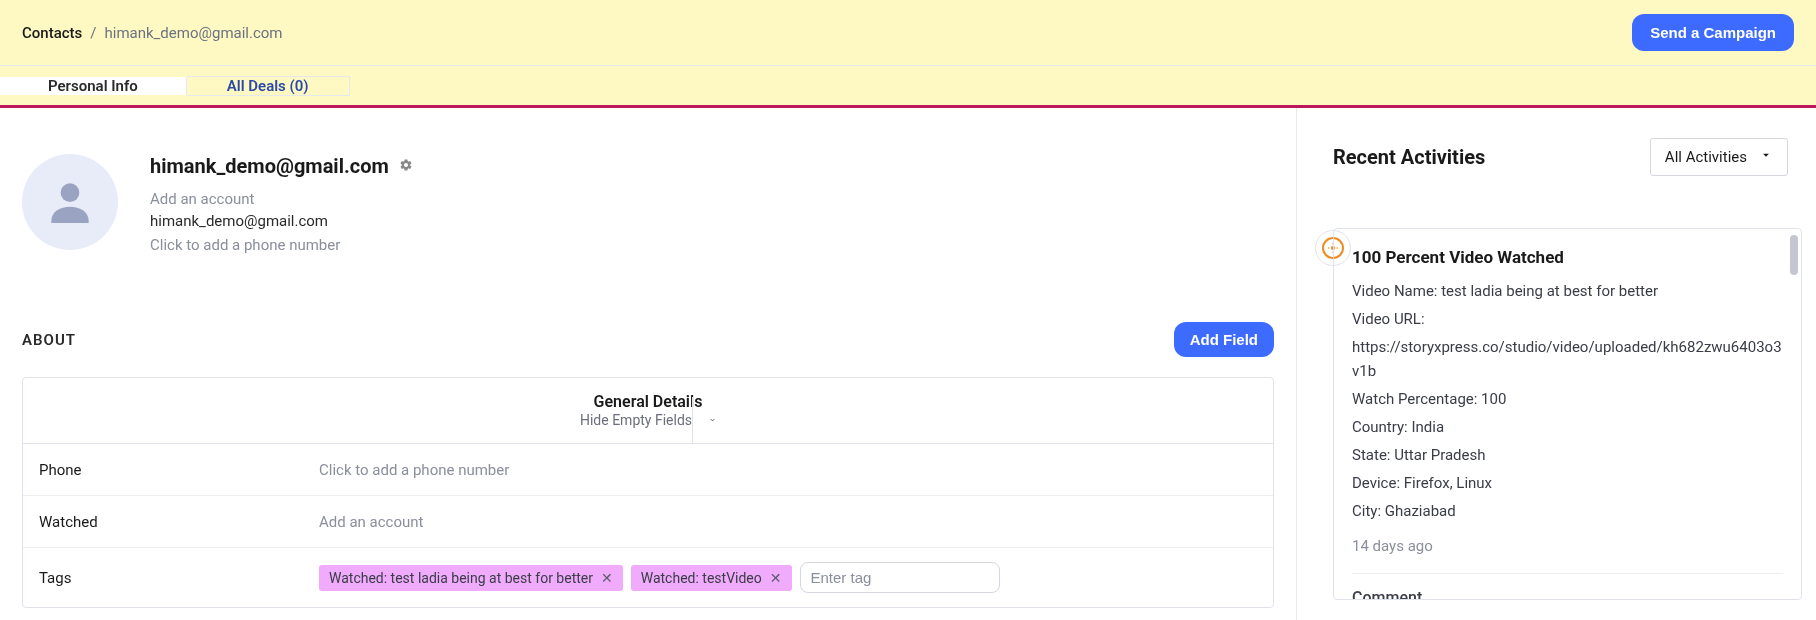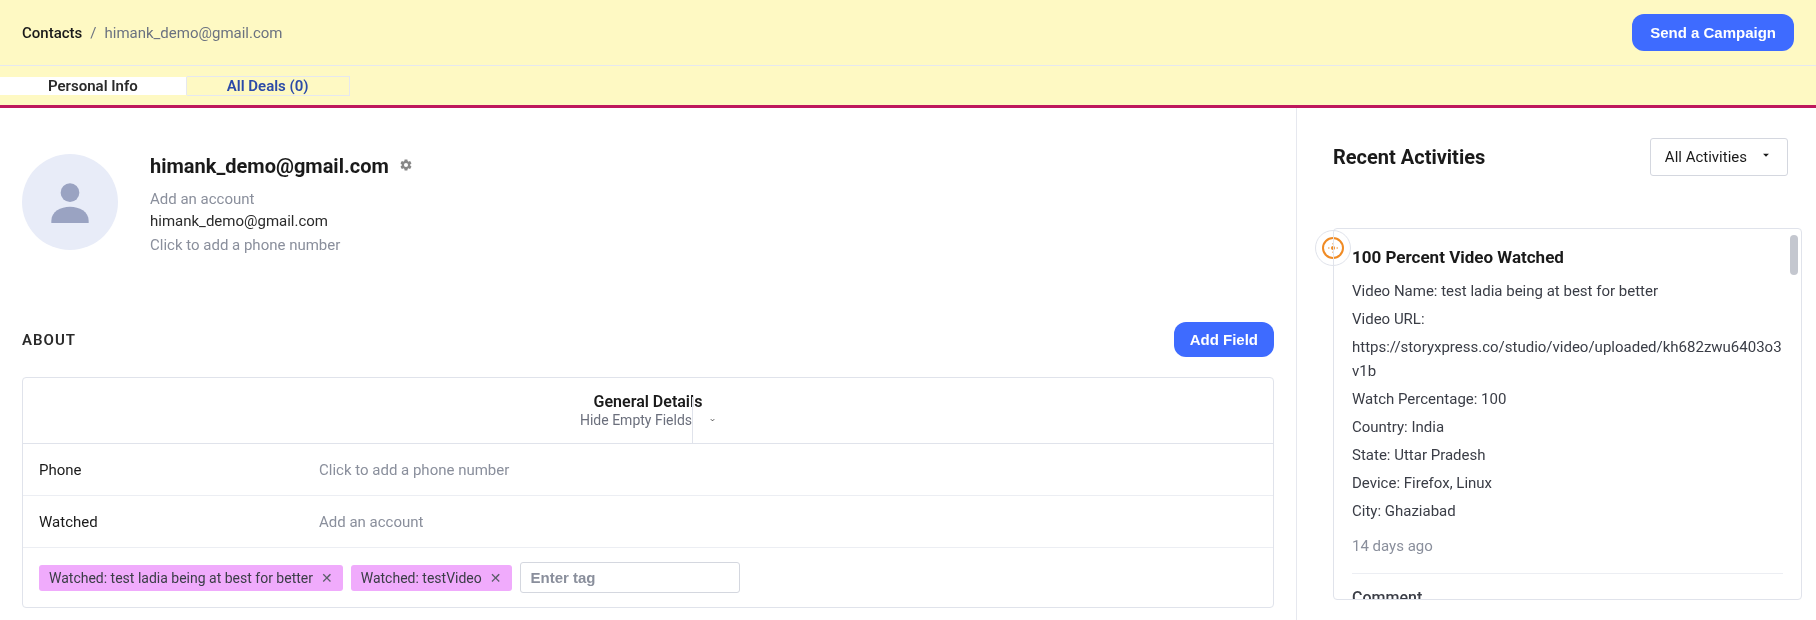--- a/index.html
+++ b/index.html
@@ -112,22 +112,22 @@
   .row .label { width:280px; font-weight:400; color:#1a1a1a; font-size:15px;}
   .row .value { flex:1; color:#8a8f9c; font-size:15px;}
 
   .tags-cell { display:flex; gap:8px; align-items:center; flex-wrap:wrap;}
   .tag {
     background:#f0abfc; color:#3a3d46; padding:5px 10px; border-radius:3px;
     font-size:14px; display:inline-flex; align-items:center; gap:8px;
   }
   .tag .x { color:#5a5e68; cursor:pointer; font-size:14px; }
   .tag-input {
-    border:1px solid #d4d7df; border-radius:3px; padding:6px 10px; font-size:15px;
-    color:#555; width:220px;font-weight:bold;
+    border:1px solid #d4d7df; border-radius:8px; padding:6px 10px; font-size:15px;
+    color:#555; width:200px;
   }
   .tag-input::placeholder{ color:#8a8f9c;}
 
   
   .recent-head {
     display:flex; justify-content:space-between; align-items:center;
     padding-right:28px; margin-bottom:12px;
   }
   .recent-head h3 { font-size:20px; font-weight:700; color:#1a1a1a;}
   .select {
@@ -238,20 +238,21 @@
 
       <div class="row">
         <div class="label">Phone</div>
         <div class="value">Click to add a phone number</div>
       </div>
       <div class="row">
         <div class="label">Watched</div>
         <div class="value">Add an account</div>
       </div>
       <div class="row">
+        <div class="label">Tags</div>
         <div class="value tags-cell">
           <span class="tag">
             <span>Watched: test ladia being at best for better</span>
             <span class="x">✕</span>
           </span>
           <span class="tag">
             <span>Watched: testVideo</span>
             <span class="x">✕</span>
           </span>
           <input class="tag-input" placeholder="Enter tag" style="">

